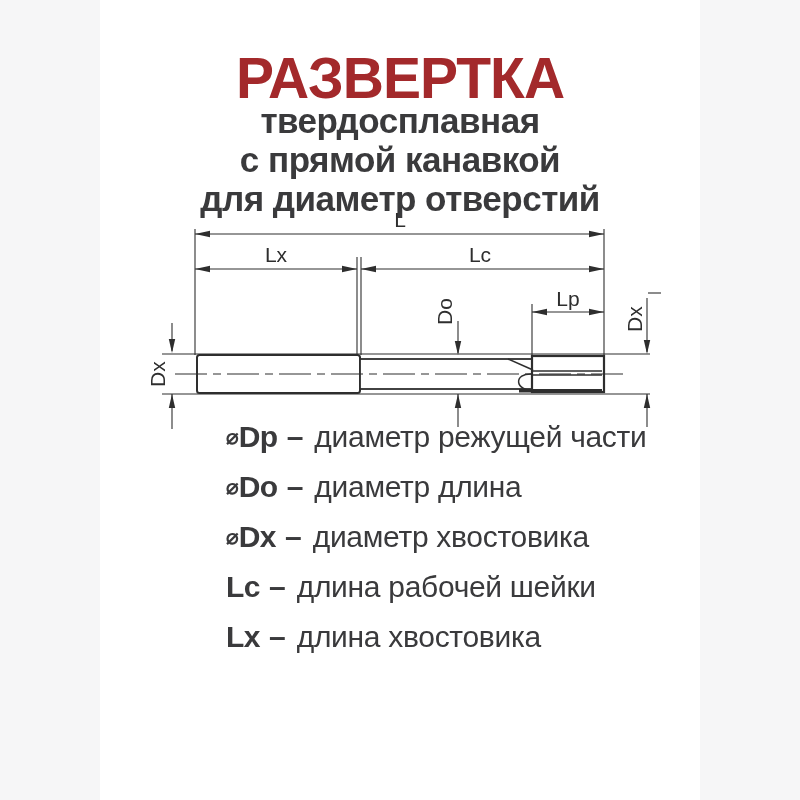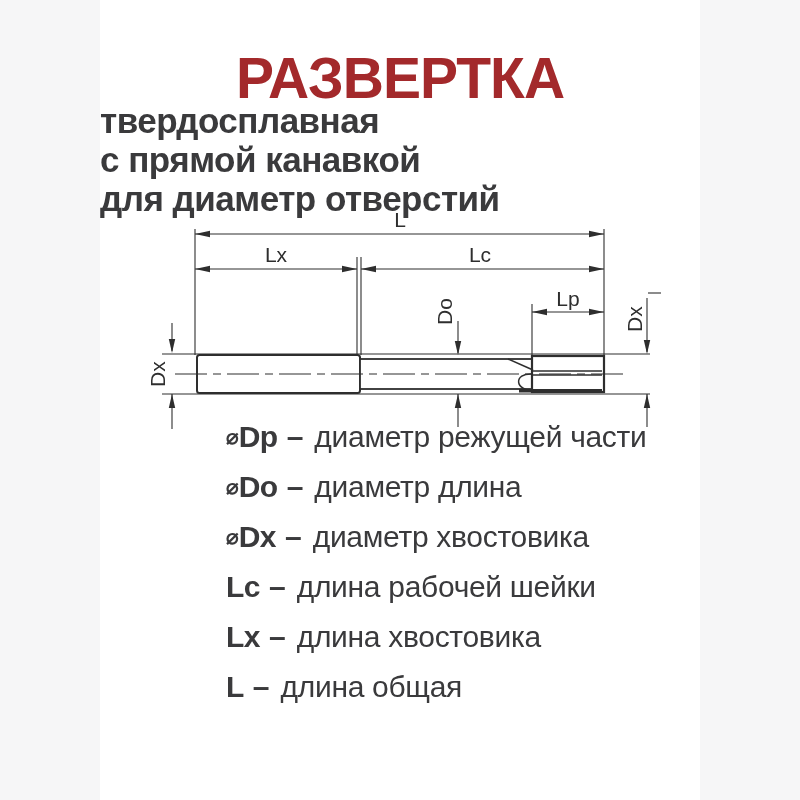--- a/index.html
+++ b/index.html
@@ -13,21 +13,21 @@
     position:absolute;left:100px;top:0;width:600px;height:800px;
     background:#ffffff;
   }
   .title{
     position:absolute;top:50px;left:0;width:100%;
     margin:0;text-align:center;
     font-size:57px;line-height:1;font-weight:700;letter-spacing:-1px;
   }
   .subtitle{
     position:absolute;top:101px;left:0;width:100%;
-    font-size:35px;line-height:39px;font-weight:700;
+    text-align:center;font-size:35px;line-height:39px;font-weight:700;
     color:#3a3a3c;letter-spacing:-0.5px;
   }
   .diagram{
     position:absolute;top:205px;left:0;width:600px;height:235px;
   }
   .diagram text{
     font-family:"Liberation Sans",sans-serif;
     font-size:21px;fill:#2e2e2e;
   }
   .legend{
@@ -128,19 +128,16 @@
       </div>
       <div class="legend-row">
         <span class="phi">⌀</span><span class="sym">Dx</span><span class="dash">–</span><span class="desc">диаметр хвостовика</span>
       </div>
       <div class="legend-row">
         <span class="phi"></span><span class="sym">Lc</span><span class="dash">–</span><span class="desc">длина рабочей шейки</span>
       </div>
       <div class="legend-row">
         <span class="phi"></span><span class="sym">Lx</span><span class="dash">–</span><span class="desc">длина хвостовика</span>
       </div>
-      <div class="legend-row">
-        <span class="phi"></span><span class="sym">L</span><span class="dash">–</span><span class="desc">длина общая</span>
-      </div>
     </div>
 
   </div>
 </div>
 
 </body></html>

